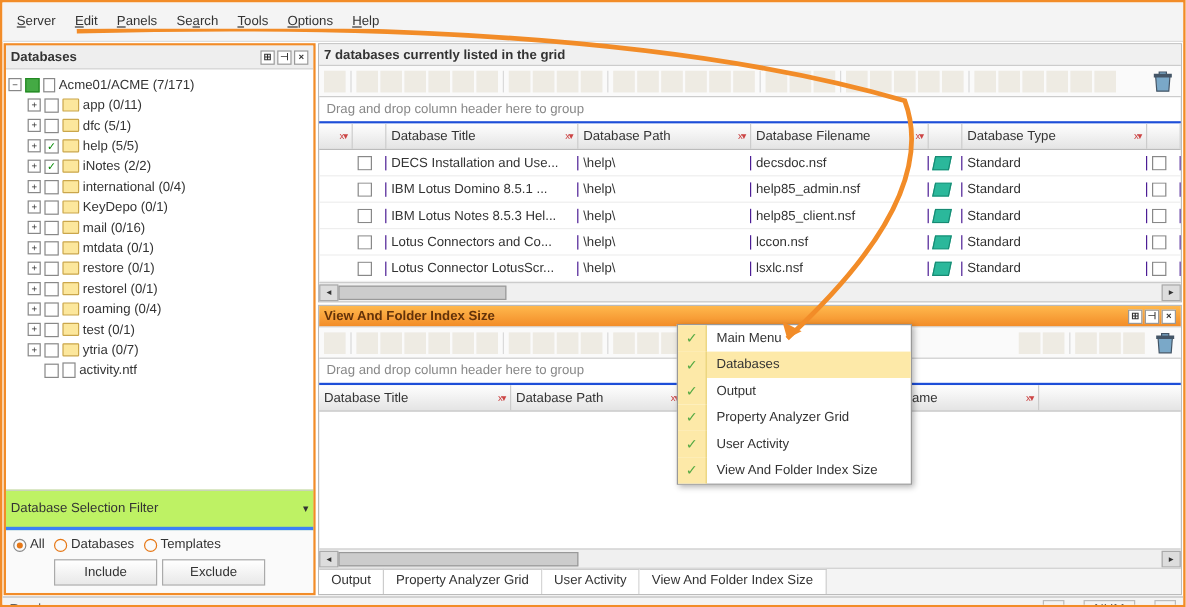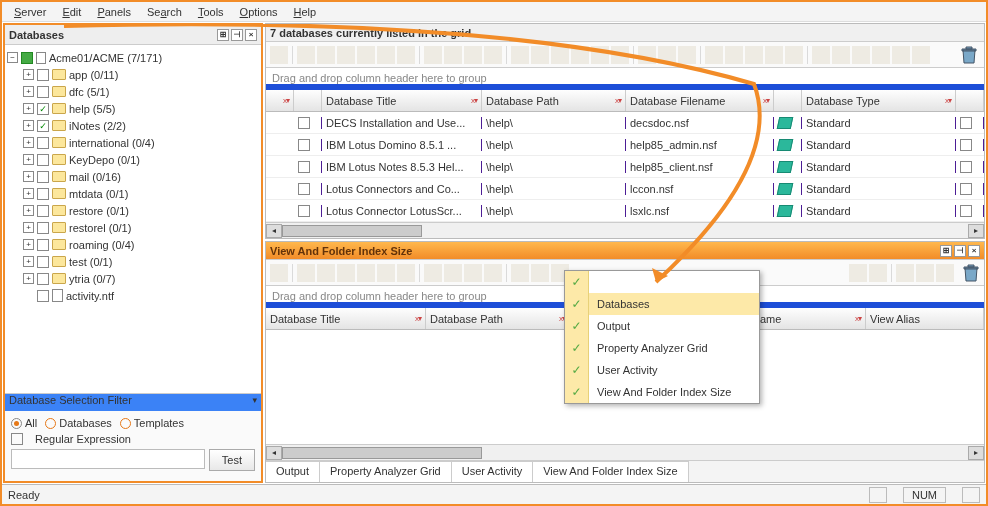--- a/index.html
+++ b/index.html
@@ -1,52 +1,52 @@
 <!DOCTYPE html>
 <html><head>
 <meta charset="utf-8">
 <style>
 *{box-sizing:border-box;margin:0;padding:0;font-family:"Segoe UI",Tahoma,sans-serif;font-size:11px;color:#333}
 body{background:#fff;width:988px;height:506px;position:relative;overflow:hidden;border:2px solid #f28c28}
-.menubar{height:20px;background:#f4f4f4;display:flex;align-items:center;padding:0 4px;border-bottom:1px solid #ddd}
+.menubar{height:33px;background:#f4f4f4;display:flex;align-items:center;padding:0 4px;border-bottom:1px solid #ddd}
 .menubar span{padding:2px 8px;cursor:default}
 .menubar span u{text-decoration:underline}
 .body{display:flex;height:calc(100% - 40px)}
 .left{width:260px;border:2px solid #f28c28;margin:1px;display:flex;flex-direction:column}
 .panel-hdr{background:#eee;border-bottom:1px solid #ccc;height:20px;display:flex;align-items:center;justify-content:space-between;padding:0 4px;font-weight:600}
 .panel-hdr .ctrls{display:flex;gap:2px}
 .tiny-btn{width:12px;height:12px;border:1px solid #999;background:#fff;font-size:8px;display:flex;align-items:center;justify-content:center;line-height:1}
 .tree{flex:1;overflow:auto;padding:4px 2px;background:#fff}
 .tree-row{display:flex;align-items:center;height:17px;gap:3px}
 .exp{width:11px;height:11px;border:1px solid #888;display:flex;align-items:center;justify-content:center;font-size:8px;background:#fff;line-height:1}
 .srv-icon{width:12px;height:12px;background:#4a4;border:1px solid #282}
 .chk{width:12px;height:12px;border:1px solid #888;display:flex;align-items:center;justify-content:center;font-size:9px;color:#080}
 .fld{width:14px;height:11px;background:#fce79c;border:1px solid #caa64b;border-radius:1px}
 .file-icon{width:11px;height:13px;background:#fff;border:1px solid #888}
-.filter-hdr{background:#3b82f6;border-top:1px solid #ccc;border-bottom:5px solid #3b82f6;height:18px;display:flex;align-items:center;justify-content:space-between;padding:0 4px}
+.filter-hdr{background:#bef264;border-top:1px solid #ccc;border-bottom:3px solid #3b82f6;height:34px;display:flex;align-items:center;justify-content:space-between;padding:0 4px}
 .filter-body{padding:6px;background:#fafafa;flex:0 0 auto}
 .radio-row{display:flex;gap:8px;margin-bottom:0}
 .radio-row label{display:flex;align-items:center;gap:3px}
 .radio{width:11px;height:11px;border:1px solid #888;border-radius:50%;display:flex;align-items:center;justify-content:center}
 .radio.on::after{content:"";width:5px;height:5px;background:#e67817;border-radius:50%}
 .tb-row{display:flex;gap:4px;margin:4px 0}
 .txt{flex:1;height:20px;border:1px solid #bbb;background:#fff}
 .btn{height:22px;padding:0 12px;border:1px solid #aaa;background:linear-gradient(#fff,#e8e8e8)}
 .chk-row{display:flex;gap:12px;margin:4px 0;color:#999}
 .btns{display:flex;gap:4px;justify-content:center;margin-top:6px}
 .right{flex:1;display:flex;flex-direction:column;margin:1px;gap:2px}
 .grid-panel{border:1px solid #bbb;display:flex;flex-direction:column;background:#fff}
 .grid-title{height:18px;background:#f0f0f0;border-bottom:1px solid #ccc;display:flex;align-items:center;padding:0 4px;font-weight:600;justify-content:space-between}
 .grid-title.orange{background:linear-gradient(#ffb84d,#f28c28);color:#5a3}
 .grid-title.orange span{color:#633209}
 .toolbar{height:26px;border-bottom:1px solid #ccc;display:flex;align-items:center;padding:0 4px;gap:2px;background:#fafafa;position:relative}
 .tbtn{width:18px;height:18px;border:1px solid transparent;background:#e8e4d8;opacity:0.7}
 .tbtn.sep{width:1px;background:#ccc;border:none;margin:0 2px}
 .trash{position:absolute;right:6px;width:18px;height:20px}
-.group-hint{height:22px;padding:4px 6px;color:#888;border-bottom:6px solid #1d4ed8}
+.group-hint{height:22px;padding:4px 6px;color:#888;border-bottom:2px solid #1d4ed8}
 .grid-hdr{display:flex;height:22px;background:linear-gradient(#fefefe,#e4e4e4);border-bottom:1px solid #bbb}
 .gcol{display:flex;align-items:center;padding:0 4px;border-right:1px solid #ccc;position:relative}
 .gcol.small{width:28px;justify-content:center}
 .sort-ic{font-size:8px;color:#c44;margin-left:auto;letter-spacing:-1px}
 .grid-body{overflow:auto}
 .grow{display:flex;height:22px;align-items:center;border-bottom:1px solid #eee}
 .gcell{padding:0 4px;border-right:1px solid #4c1d95;display:flex;align-items:center;gap:3px;overflow:hidden;white-space:nowrap}
 .db-ic{width:14px;height:12px;background:#2bb89b;transform:skewX(-12deg);border:1px solid #178a73}
 .scrollbar-h{height:16px;background:#f0f0f0;border-top:1px solid #ccc;display:flex;align-items:center}
 .sb-btn{width:16px;height:14px;background:#ddd;border:1px solid #aaa;display:flex;align-items:center;justify-content:center;font-size:8px}
@@ -193,27 +193,23 @@
           </label>
         <label>
             <span class="radio" style="border-color:#e67817"></span>
             <span>Databases</span>
           </label>
         <label>
             <span class="radio" style="border-color:#e67817"></span>
             <span>Templates</span>
           </label>
       </div>
-      <div class="chk-row" style="color:#333">
-          <div class="chk"></div>
-          <span>Regular Expression</span>
-        </div>
-      <div class="tb-row">
-        <input class="txt" style="">
-        <button class="btn">Test</button>
+      <div class="btns">
+        <button class="btn" style="width:86px">Include</button>
+        <button class="btn" style="width:86px">Exclude</button>
       </div>
     </div>
   </div>
 
   <div class="right">
     <div class="grid-panel" style="flex:0 0 auto">
       <div class="grid-title">
         <span style="font-weight:700">7 databases currently listed in the grid</span>
       </div>
       <div class="toolbar">
@@ -420,23 +416,20 @@
           </div>
         <div class="gcol" style="width:144px">
             <span>Database Path</span>
             <span class="sort-ic">x▾</span>
           </div>
         <div class="gcol" style="width:186px"></div>
         <div class="gcol" style="width:110px">
             <span>ame</span>
             <span class="sort-ic">x▾</span>
           </div>
-        <div class="gcol" style="flex:1">
-            <span>View Alias</span>
-          </div>
       </div>
       <div style="flex:1"></div>
       <div class="scrollbar-h">
         <div class="sb-btn">◂</div>
         <div class="sb-track">
             <div class="sb-thumb" style="width:200px"></div>
           </div>
         <div class="sb-btn">▸</div>
       </div>
       <div class="tabs" id="tabs">
@@ -454,20 +447,21 @@
   <div class="status-r">
     <div class="status-cell" style="width:18px"></div>
     <div class="status-cell">NUM</div>
     <div class="status-cell" style="width:18px"></div>
   </div>
 </div>
 
 <div class="popup" id="popup">
     <div class="popup-row">
       <div class="popup-chk">✓</div>
+      <div class="popup-lbl">Main Menu</div>
     </div>
     <div class="popup-row hover">
       <div class="popup-chk">✓</div>
       <div class="popup-lbl">Databases</div>
     </div>
     <div class="popup-row">
       <div class="popup-chk">✓</div>
       <div class="popup-lbl">Output</div>
     </div>
     <div class="popup-row">

